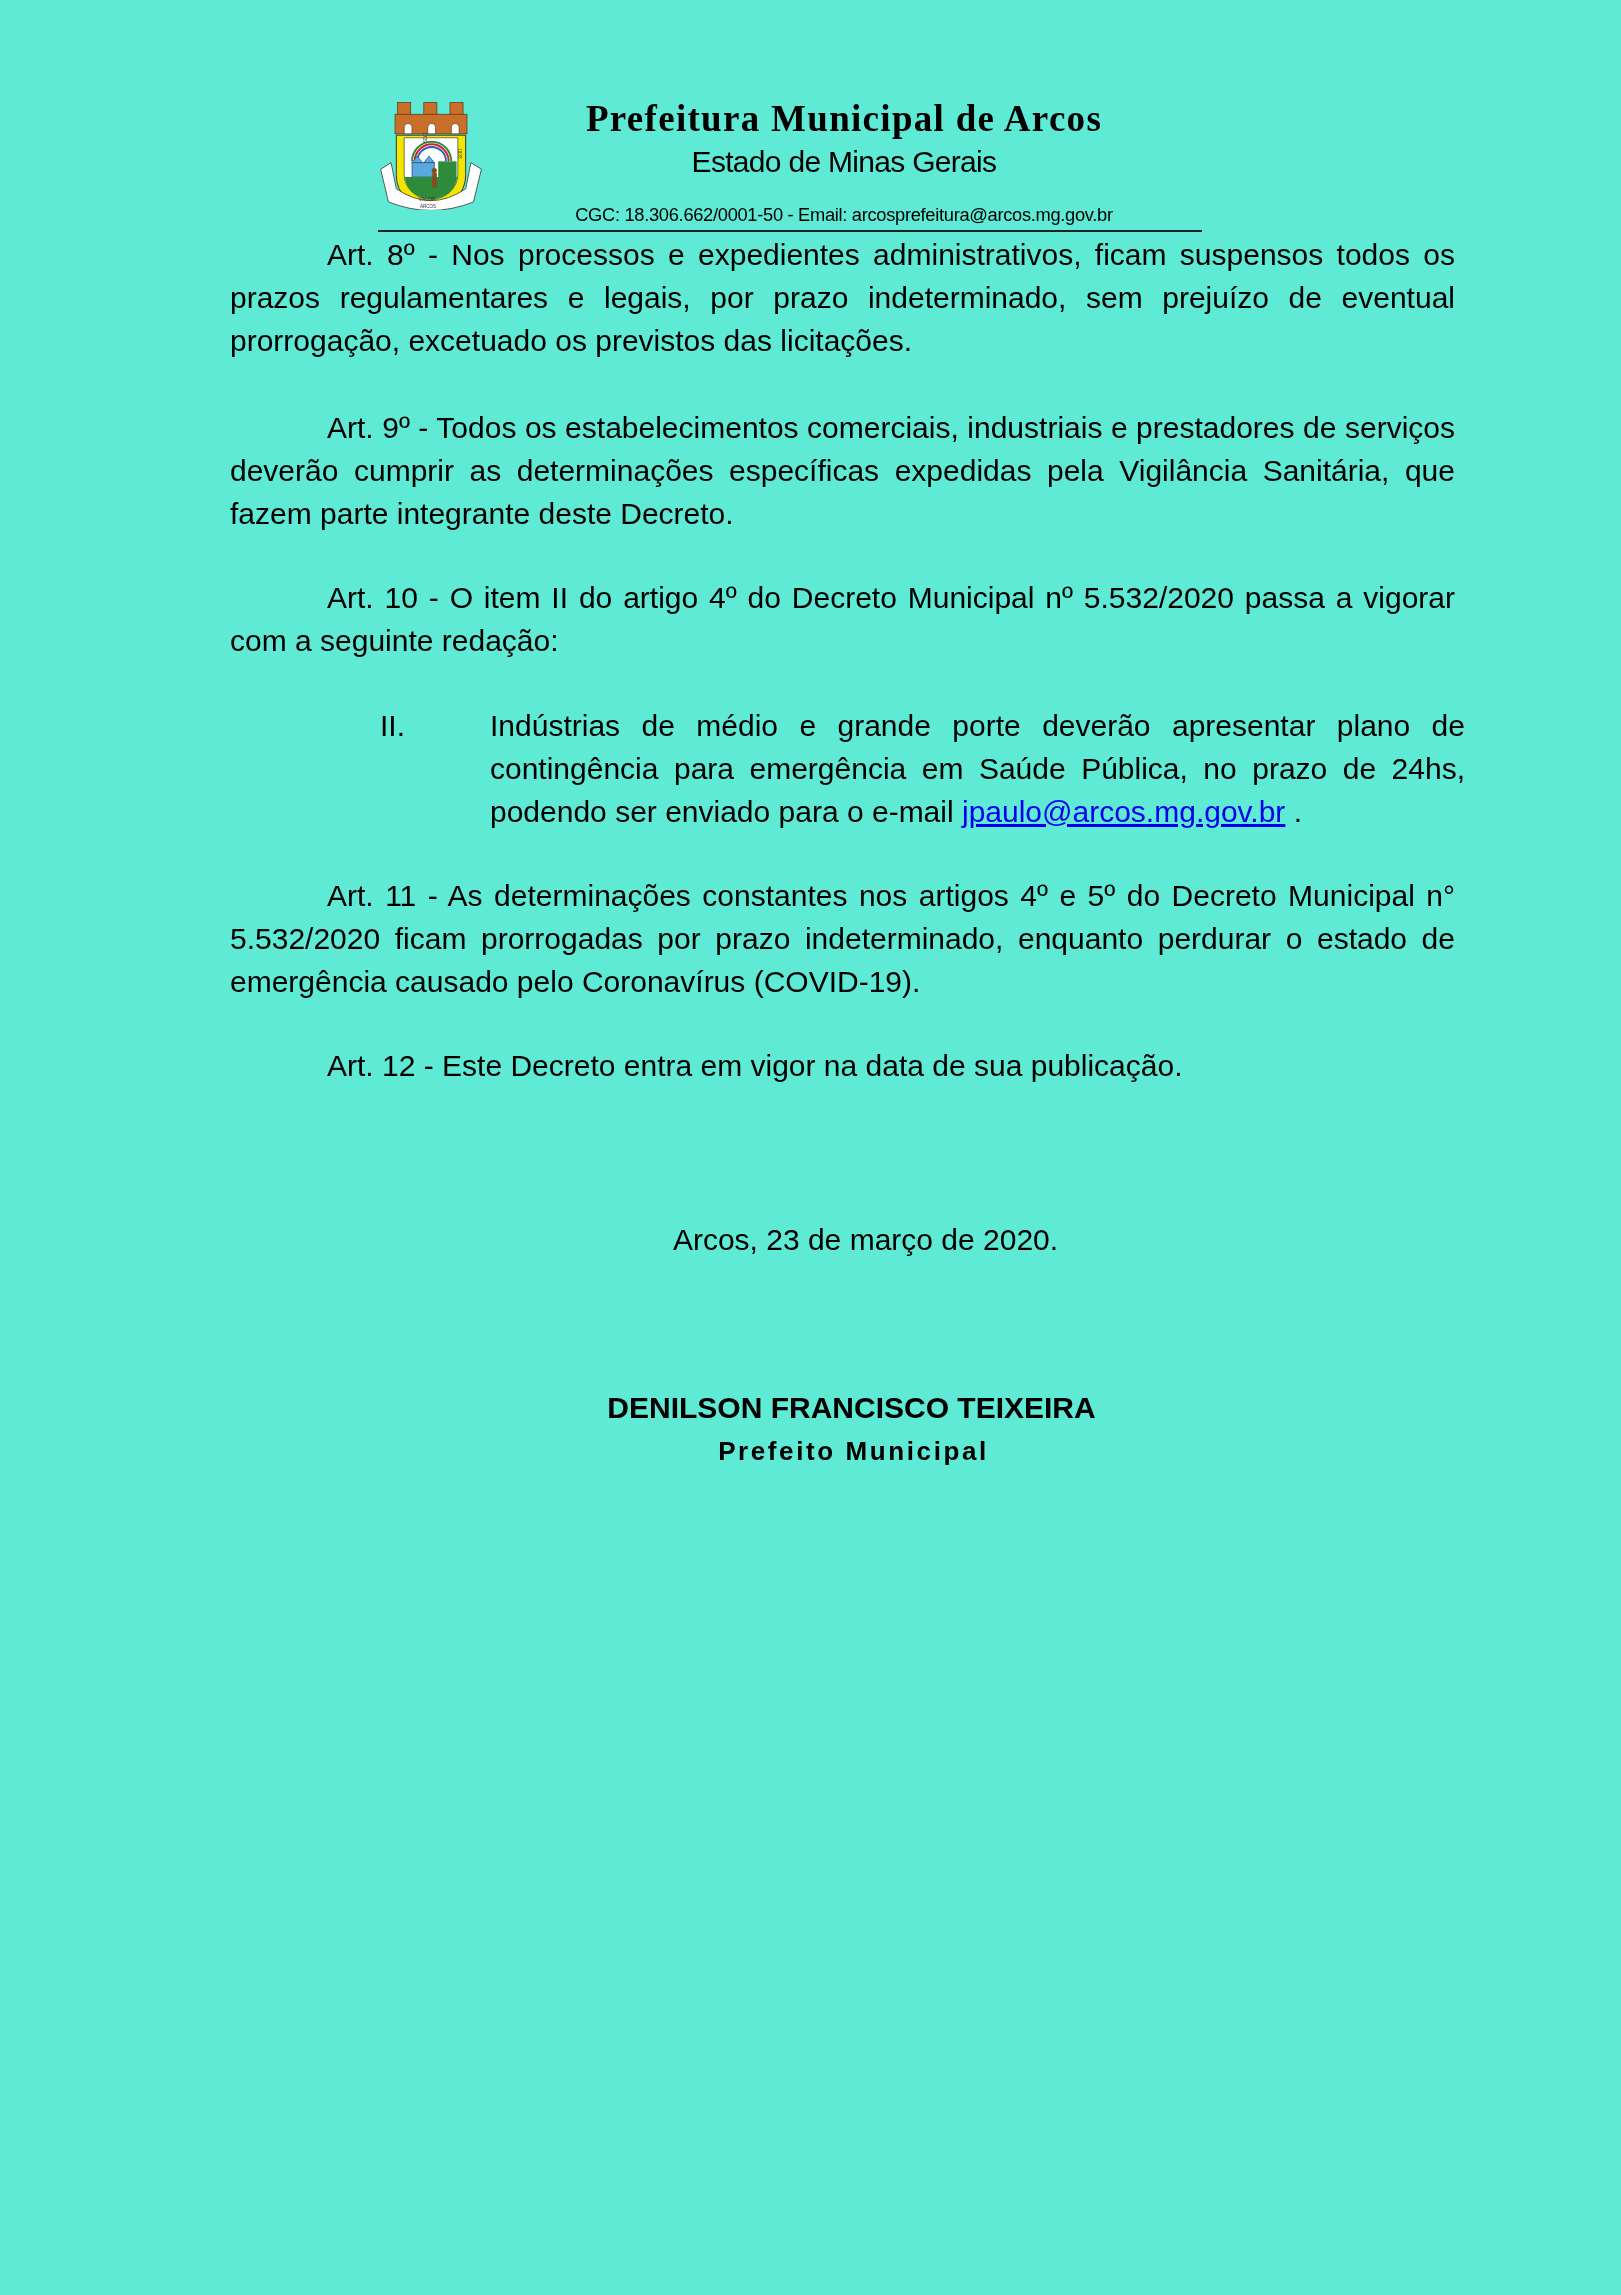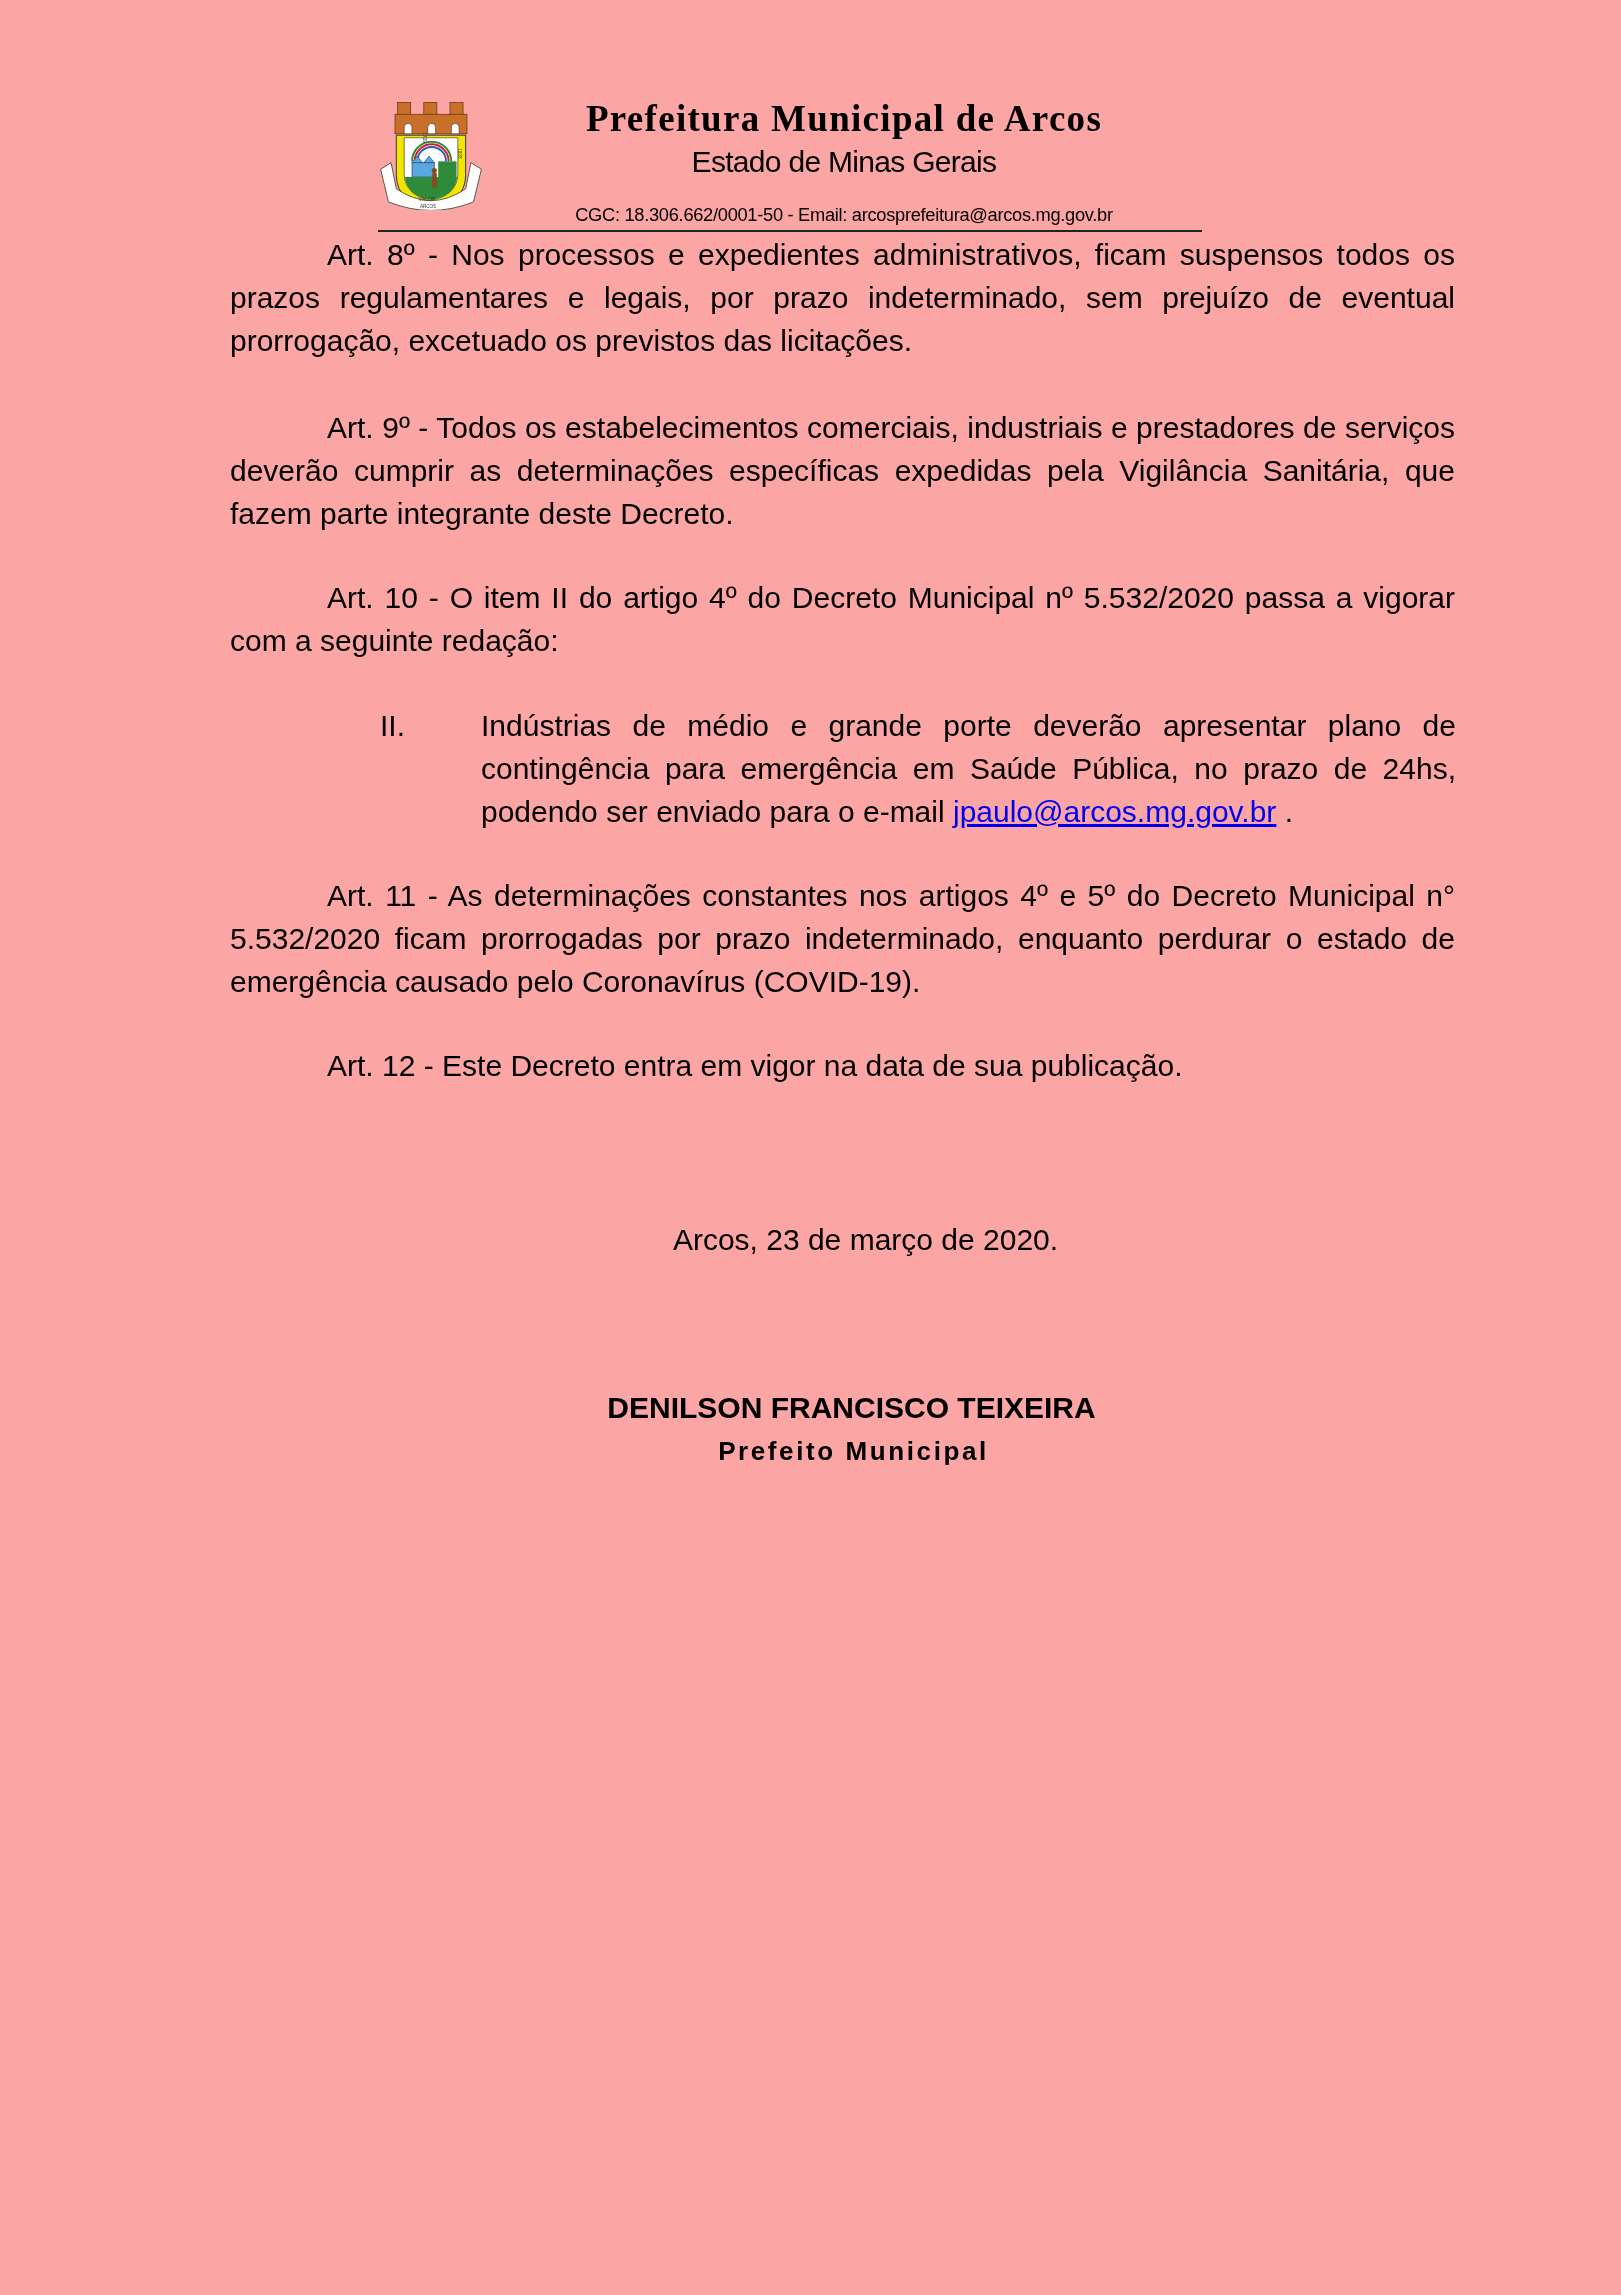--- a/index.html
+++ b/index.html
@@ -1,38 +1,38 @@
 <!DOCTYPE html>
 <html style="font-size:10.5px"><head>
 <meta charset="utf-8">
 <style>
   html, body { margin:0; padding:0; background:#ffffff; }
   body { width:1622px; height:2295px; position:relative; overflow:hidden; color:#000; }
-  .page { position:absolute; left:0; top:0; width:1622px; height:2295px; background:#fca5a5; }
+  .page { position:absolute; left:0; top:0; width:1622px; height:2295px; background:#5eead4; }
 
   
   .logo { position:absolute; left:378px; top:97px; width:106px; height:113px; }
   .hdr-title { position:absolute; left:432px; top:99px; width:824px; text-align:center;
     font-family:"Liberation Serif", serif; font-weight:bold; font-size:37px; letter-spacing:1.3px; line-height:39px; }
   .hdr-state { position:absolute; left:432px; top:145px; width:824px; text-align:center;
     font-family:"Liberation Sans", sans-serif; font-size:30px; line-height:33px; letter-spacing:-0.7px; }
   .hdr-addr, .hdr-cgc { position:absolute; left:432px; width:824px; text-align:center;
     font-family:"Liberation Sans", sans-serif; font-size:18.3px; line-height:21px; letter-spacing:-0.3px; }
   .hdr-addr { top:183px; }
   .hdr-cgc { top:204px; }
   .hdr-rule { position:absolute; left:378px; top:230px; width:824px; height:2px; background:#222; }
 
   
   .body-text { position:absolute; left:230px; width:1225px;
     font-family:"Liberation Sans", sans-serif; font-size:30px; line-height:43px; text-align:justify; }
   .para { margin:0; text-indent:97px; }
   .item { position:absolute; left:380px; width:1076px; font-family:"Liberation Sans", sans-serif;
     font-size:30px; line-height:43px; }
   .item-num { position:absolute; left:0; top:0; }
-  .item-text { position:absolute; left:101px; top:0; width:975px; text-align:justify; }
+  .item-text { position:absolute; left:110px; top:0; width:975px; text-align:justify; }
   .link { color:#0000ee; text-decoration:underline; }
 
   .date { position:absolute; left:12px; width:1622px; top:1218px; text-align:center;
     font-family:"Liberation Sans", sans-serif; font-size:30px; line-height:43px; padding-left:85px; box-sizing:border-box; }
   .sig-name { position:absolute; left:0; width:1622px; top:1387px; text-align:center;
     font-family:"Liberation Sans", sans-serif; font-weight:bold; font-size:30px; line-height:42px; padding-left:81px; box-sizing:border-box; }
   .sig-role { position:absolute; left:0; width:1622px; top:1430px; text-align:center;
     font-family:"Liberation Sans", sans-serif; font-weight:bold; font-size:26px; line-height:42px; letter-spacing:2.6px; padding-left:85px; box-sizing:border-box; }
 </style>
 </head>

